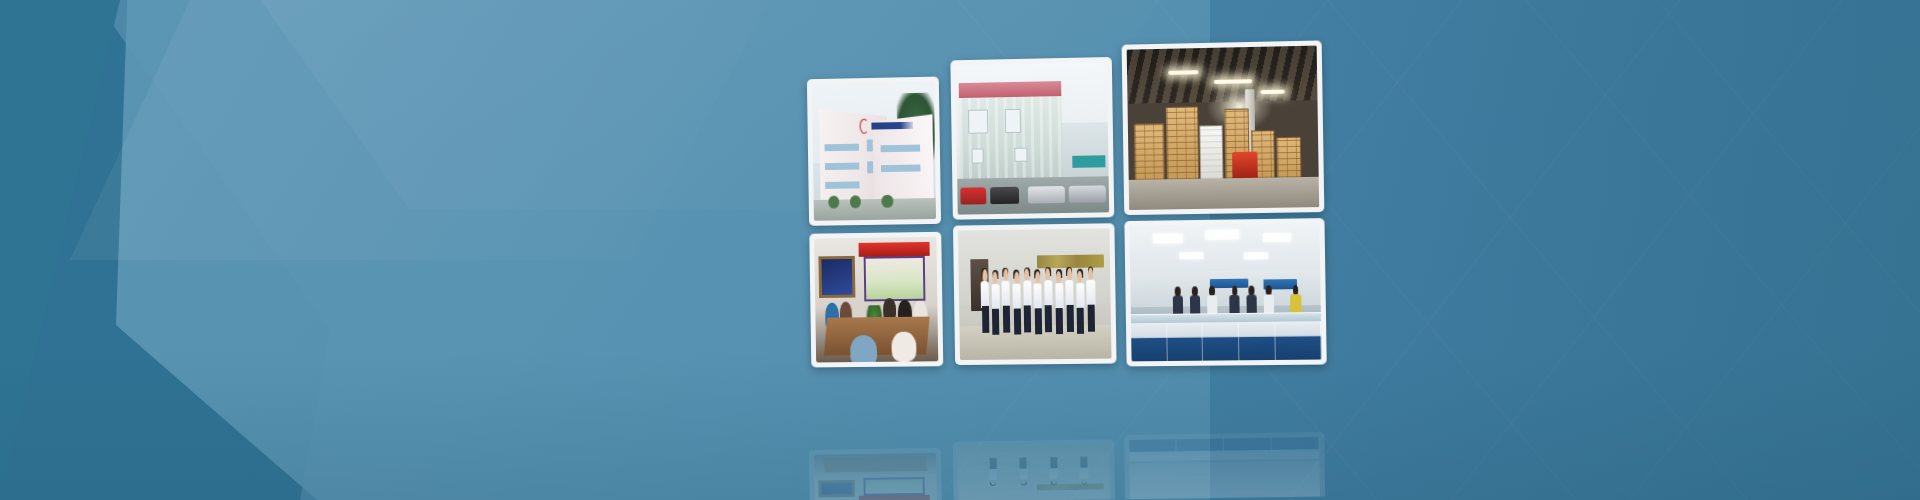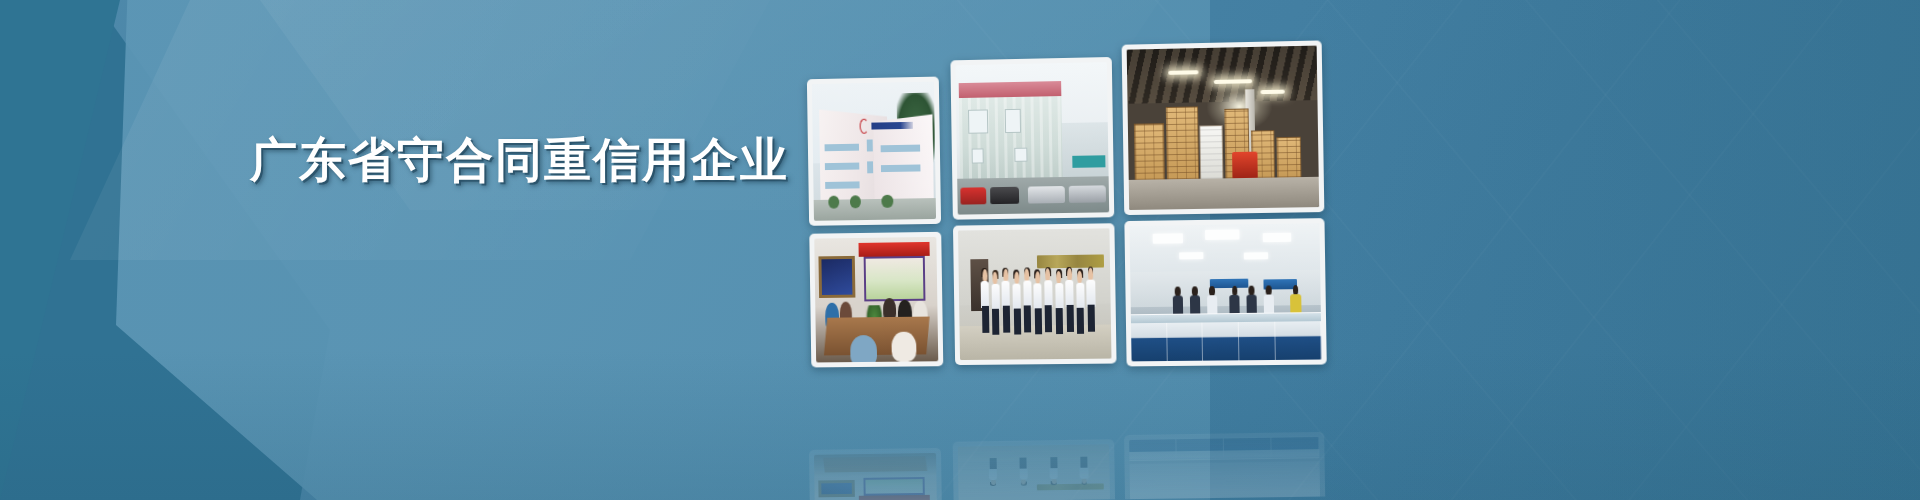--- a/index.html
+++ b/index.html
@@ -397,23 +397,20 @@
       <span style="left: 640px; top: -150px; width: 2px; height: 860px; transform: rotate(38deg);"></span>
       <span style="left: 40px; top: -130px; width: 2px; height: 840px; transform: rotate(-40deg);"></span>
       <span style="left: 230px; top: -150px; width: 2px; height: 860px; transform: rotate(-40deg);"></span>
       <span style="left: 410px; top: -140px; width: 2px; height: 860px; transform: rotate(-40deg);"></span>
       <span style="left: 600px; top: -160px; width: 2px; height: 880px; transform: rotate(-40deg);"></span>
       <span style="left: 740px; top: -140px; width: 2px; height: 860px; transform: rotate(-40deg);"></span>
     </div>
   <div class="bg-rightfade"></div>
   <div class="bg-bottomfade"></div>
 
-  <div class="headline-wrap">
-    <div class="headline">广东省守合同重信用企业</div>
-  </div>
 
   <div class="photo-grid">
 
     <div class="photo p1">
       <div class="inner">
         <div class="ph-building">
           <div class="sky"></div>
           <div class="tree"></div>
           <div class="blockA"></div>
           <div class="blockB"></div>

